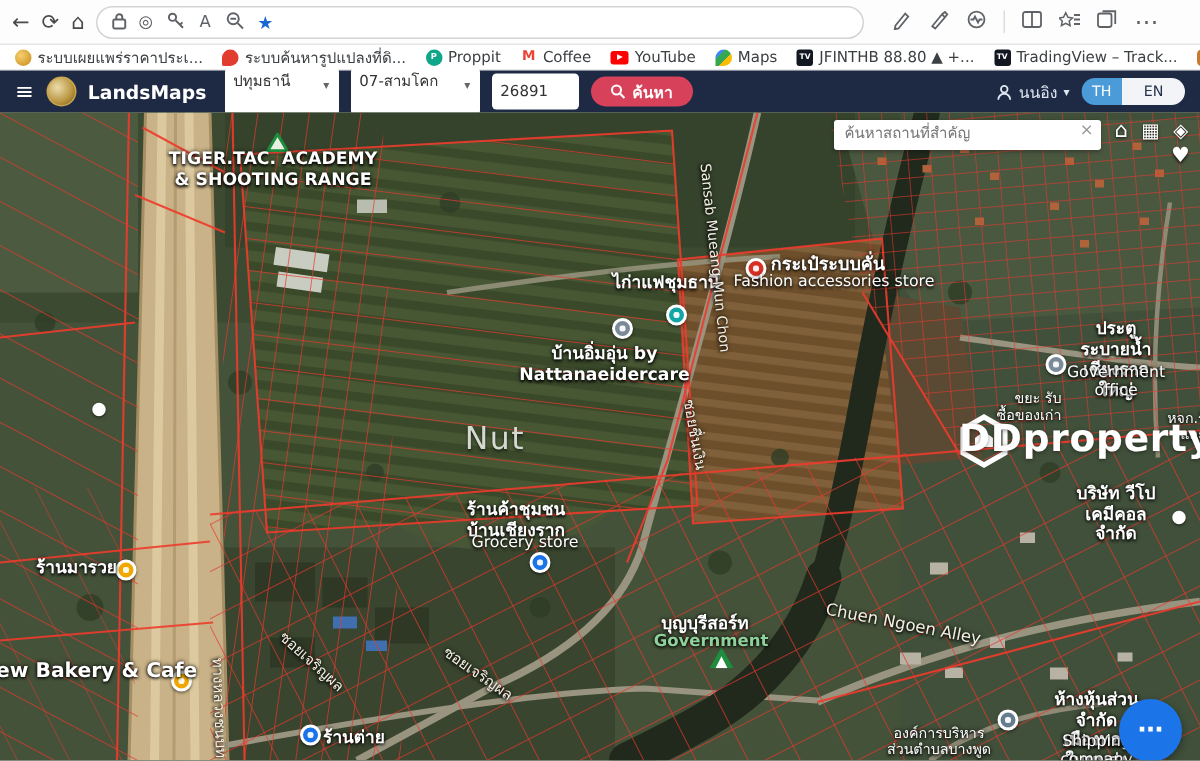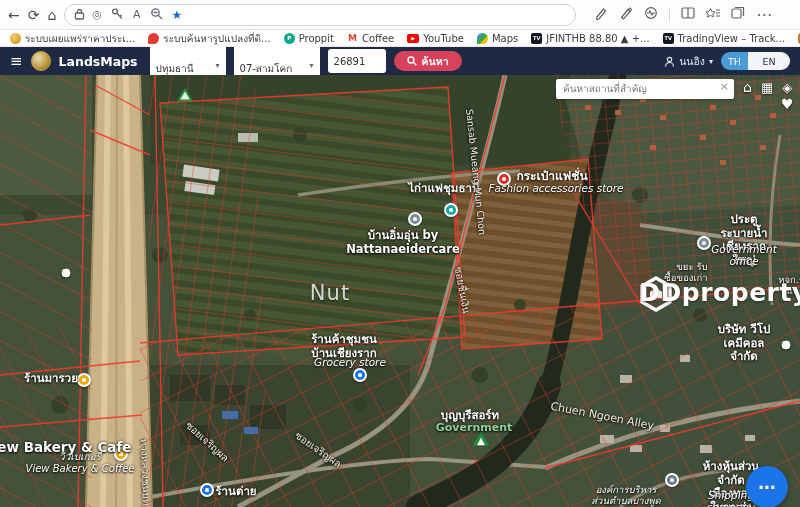--- a/index.html
+++ b/index.html
@@ -29,36 +29,36 @@
   .f4{background:#f00;width:12px;height:9px;border-radius:2px;font-size:5px;}
   .f5{background:linear-gradient(135deg,#4285f4 30%,#34a853 30% 60%,#fbbc04 60%);border-radius:50% 50% 50% 0;}
   .f6{background:#131722;font-size:5px;}
   .f8{background:#c87a2e;border-radius:3px;}
 
   
   .ahdr{height:28px;background:#1e2a44;display:flex;align-items:center;padding:0 10px;gap:8px;}
   .burger{color:#fff;font-size:15px;cursor:pointer;}
   .logo{width:20px;height:20px;border-radius:50%;background:radial-gradient(circle at 35% 35%,#ecdcab,#b9953f 60%,#6f541c);border:1px solid #caa64e;}
   .atitle{color:#fff;font-size:12.5px;font-weight:600;margin-right:4px;}
-  .hsel{height:28px;background:#fff;border-radius:3px;font-size:10px;color:#333;display:flex;align-items:flex-start;justify-content:space-between;padding:16px 6px;cursor:pointer;}
+  .hsel{height:28px;background:#fff;border-radius:3px;font-size:10px;color:#333;display:flex;align-items:flex-end;justify-content:space-between;padding:16px 6px;cursor:pointer;}
   .hsel .cv{color:#666;font-size:8px;margin-left:4px;}
   .hinp{height:20px;width:58px;background:#fff;border:none;border-radius:3px;font-size:10px;color:#333;padding:12px 6px;font-family:inherit;}
   .hbtn{height:20px;background:#d8415a;border:none;border-radius:10px;color:#fff;font-size:10.5px;font-weight:600;display:flex;align-items:center;gap:5px;padding:0 13px;cursor:pointer;font-family:inherit;}
   .huser{margin-left:auto;color:#dfe6f2;font-size:10.5px;display:flex;align-items:center;gap:4px;cursor:pointer;}
   .huser .cv{font-size:8px;}
   .lang{display:flex;height:18px;border-radius:9px;overflow:hidden;font-size:9.5px;font-weight:400;}
   .lang-th{background:#4a9bd8;color:#fff;width:27px;display:flex;align-items:center;justify-content:center;cursor:pointer;}
   .lang-en{background:#f2f4f8;color:#24304a;width:42px;display:flex;align-items:center;justify-content:center;cursor:pointer;}
 
   
   .map{position:relative;width:800px;height:432px;background:#3d4a33;overflow:hidden;}
   .map svg.base{position:absolute;left:0;top:0;}
   .lbl{position:absolute;transform:translate(-50%,-50%);white-space:pre-line;text-align:center;color:#fff;
        text-shadow:0 1px 2px rgba(0,0,0,.95),0 0 3px rgba(0,0,0,.85);font-size:11.5px;font-weight:700;line-height:1.18;}
-  .lbl.sub{font-weight:400;font-size:10.5px;font-style:italic;}
+  .lbl.sub{font-weight:400;font-size:10.5px;}
   .lbl.big{font-size:13.5px;}
   .lbl.loc{font-weight:400;font-size:21px;color:#d5d9d1;letter-spacing:1px;text-shadow:0 1px 2px rgba(0,0,0,.6);}
   .lbl.road{font-weight:400;font-size:10px;color:#f3efe2;}
   .lbl.green{color:#8fd19b;}
   .lbl.tiny{font-size:9.5px;font-weight:400;text-align:right;}
   .dd-mark{position:absolute;left:724px;top:217px;transform:translate(-50%,-50%);color:#fff;font-size:25px;font-weight:700;letter-spacing:.5px;text-shadow:0 1px 3px rgba(0,0,0,.45);}
   .dd-logo{position:absolute;left:639px;top:201px;}
 
   .poi{position:absolute;width:14px;height:14px;border-radius:50%;border:2px solid #fff;box-shadow:0 1px 2px rgba(0,0,0,.5);transform:translate(-50%,-50%);cursor:pointer;}
   .poi::after{content:"";position:absolute;inset:3px;background:#fff;border-radius:1.5px;opacity:.92;}
@@ -380,33 +380,33 @@
   <span class="poi p-yellow" style="left:121px;top:379px"></span>
   <span class="poi-svg" style="left:481px;top:365px"><svg width="16" height="14">
         <polygon points="8,0 16,14 0,14" fill="#1e8e3e"></polygon>
         <polygon points="8,6 12,14 4,14" fill="#fff"></polygon>
       </svg></span>
   <span class="poi p-slate" style="left:672px;top:405px"></span>
   <span class="poi p-gray" style="left:704px;top:168px"></span>
   <span class="poi p-white" style="left:786px;top:270px"></span>
   <span class="poi p-blue" style="left:207px;top:415px"></span>
 
+  <div class="lbl" style="left:182px;top:38px">TIGER.TAC. ACADEMY
+&amp; SHOOTING RANGE</div>
   <div class="lbl" style="left:444px;top:114px">ไก่าแฟชุมธานี</div>
   <div class="lbl" style="left:403px;top:168px">บ้านอิ่มอุ่น by
 Nattanaeidercare</div>
-  <div class="lbl" style="left:552px;top:101px;font-size:12px">กระเป๋าแฟชั่น</div>
+  <div class="lbl" style="left:552px;top:101px;font-size:12px">กระเป๋ระบบคั่น</div>
   <div class="lbl sub" style="left:556px;top:113px">Fashion accessories store</div>
   <div class="lbl loc" style="left:330px;top:218px">Nut</div>
   <div class="lbl" style="left:344px;top:272px">ร้านค้าชุมชน
 บ้านเชียงราก</div>
   <div class="lbl sub" style="left:350px;top:287px">Grocery store</div>
   <div class="lbl" style="left:51px;top:304px">ร้านมารวย</div>
   <div class="lbl big" style="left:57px;top:373px">View Bakery &amp; Cafe</div>
-  <div class="lbl sub" style="left:80px;top:388px;font-size:10px">วิวเบเกอรี่
-View Bakery &amp; Coffee</div>
   <div class="lbl" style="left:470px;top:341px">บุญบุรีสอร์ท</div>
   <div class="lbl green" style="left:474px;top:353px;font-size:11px">Government</div>
   <div class="lbl road" style="left:602px;top:342px;transform:translate(-50%,-50%) rotate(11deg);font-size:11px">Chuen Ngoen Alley</div>
   <div class="lbl sub" style="left:626px;top:420px;font-size:9.5px">องค์การบริหาร
 ส่วนตำบลบางพูด</div>
   <div class="lbl" style="left:731px;top:412px">ห้างหุ้นส่วนจำกัด
 เมืองทองใบขนส่ง</div>
   <div class="lbl sub" style="left:731px;top:426px">Shipping company</div>
   <div class="lbl" style="left:744px;top:165px">ประตูระบายน้ำ
 เชียงรากใหญ่</div>

